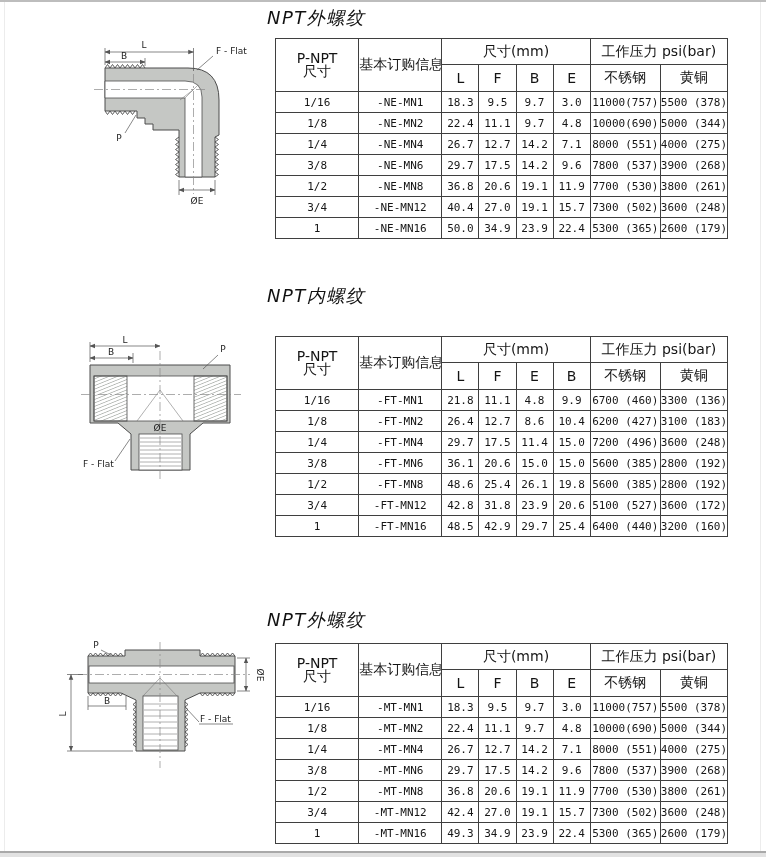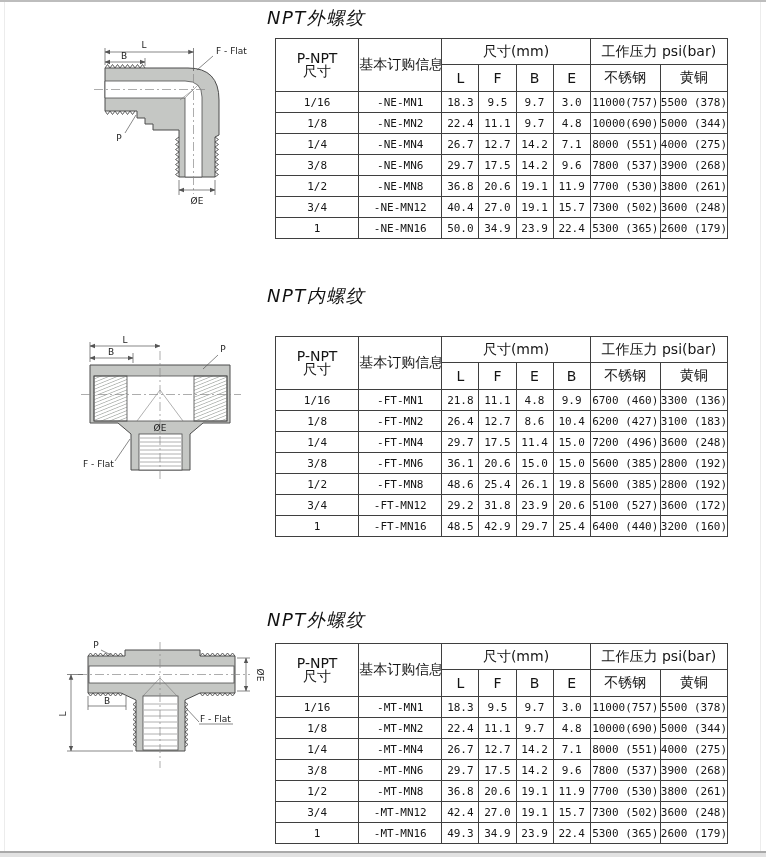--- a/index.html
+++ b/index.html
@@ -333,21 +333,21 @@
         <td>48.6</td>
         <td>25.4</td>
         <td>26.1</td>
         <td>19.8</td>
         <td>5600 (385)</td>
         <td>2800 (192)</td>
       </tr>
       <tr>
         <td>3/4</td>
         <td>-FT-MN12</td>
-        <td>29.2</td>
+        <td>42.8</td>
         <td>31.8</td>
         <td>23.9</td>
         <td>20.6</td>
         <td>5100 (527)</td>
         <td>3600 (172)</td>
       </tr>
       <tr>
         <td>1</td>
         <td>-FT-MN16</td>
         <td>48.5</td>

